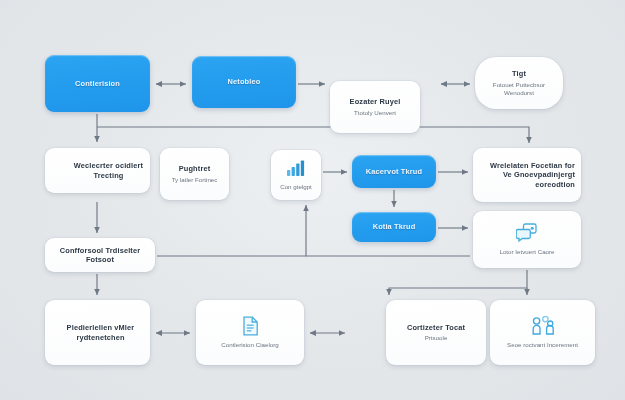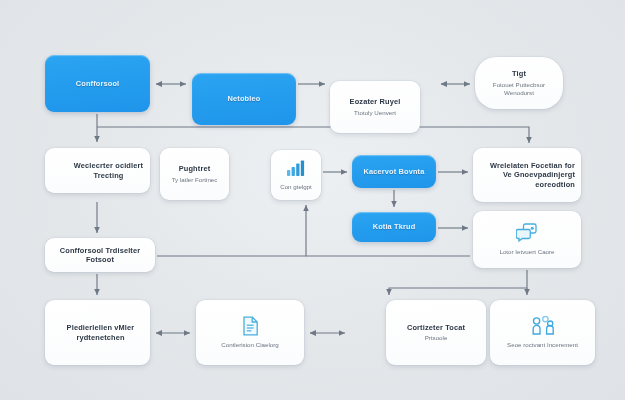--- a/index.html
+++ b/index.html
@@ -107,23 +107,23 @@
       <path d="M527,270 L527,288 L389,288 L389,295" marker-end="url(#ar)"></path>
       <path d="M527,288 L527,295" marker-end="url(#ar)"></path>
 
       <line x1="156" y1="333" x2="190" y2="333" marker-end="url(#ar)" marker-start="url(#arl)"></line>
       <line x1="310" y1="333" x2="345" y2="333" marker-end="url(#ar)" marker-start="url(#arl)"></line>
       <line x1="455" y1="333" x2="485" y2="333" marker-end="url(#ar)" marker-start="url(#arl)"></line>
     </g>
   </svg>
 
 <div class="node blue" style="left: 45px; top: 55px; width: 105px; height: 57px;">
-      <div class="title blurtext">Confforsool</div>
-    </div>
-    <div class="node blue" style="left: 192px; top: 73px; width: 104px; height: 52px;">
+      <div class="title blurtext">Contlerision</div>
+    </div>
+    <div class="node blue" style="left: 192px; top: 56px; width: 104px; height: 52px;">
       <div class="title blurtext">Netobleo</div>
     </div>
     <div class="node white" style="left: 330px; top: 57px; width: 90px; height: 52px; margin-top: 24px;">
       <div class="title blurtext">Eozater Ruyel</div>
       <div class="sub blurtext">Ttotoly Uenvert</div>
     </div>
     <div class="node white" style="left: 475px; top: 57px; width: 88px; height: 52px; border-radius: 21px;">
       <div class="title blurtext">Tigt</div>
       <div class="sub blurtext">Fotouet Puttecbsor Wenodurst</div>
     </div>
@@ -139,21 +139,21 @@
         <svg width="20" height="18" viewBox="0 0 20 18">
           <rect x="1" y="11" width="3.3" height="6" rx="0.8" fill="#5bb8e8"></rect>
           <rect x="5.6" y="8" width="3.3" height="9" rx="0.8" fill="#3fa8e0"></rect>
           <rect x="10.2" y="4.5" width="3.3" height="12.5" rx="0.8" fill="#2f9cd8"></rect>
           <rect x="14.8" y="1.5" width="3.3" height="15.5" rx="0.8" fill="#2490d0"></rect>
         </svg>
       </span>
       <div class="sub blurtext">Con gtelgpt</div>
     </div>
     <div class="node blue" style="left: 352px; top: 155px; width: 84px; height: 33px;">
-      <div class="title blurtext">Kacervot Bovnta</div>
+      <div class="title blurtext">Kacervot Tkrud</div>
     </div>
     <div class="node white" style="left: 473px; top: 148px; width: 108px; height: 54px; text-align: right;">
       <div class="title blurtext">Wrelelaten Focetian for Ve Gnoevpadinjergt eoreodtion</div>
     </div>
     <div class="node blue" style="left: 352px; top: 212px; width: 84px; height: 30px; text-align: center;">
       <div class="title blurtext">Kotia Tkrud</div>
     </div>
     <div class="node white" style="left: 473px; top: 211px; width: 108px; height: 57px;">
       <span class="icon">
         <svg width="22" height="19" viewBox="0 0 22 19">

